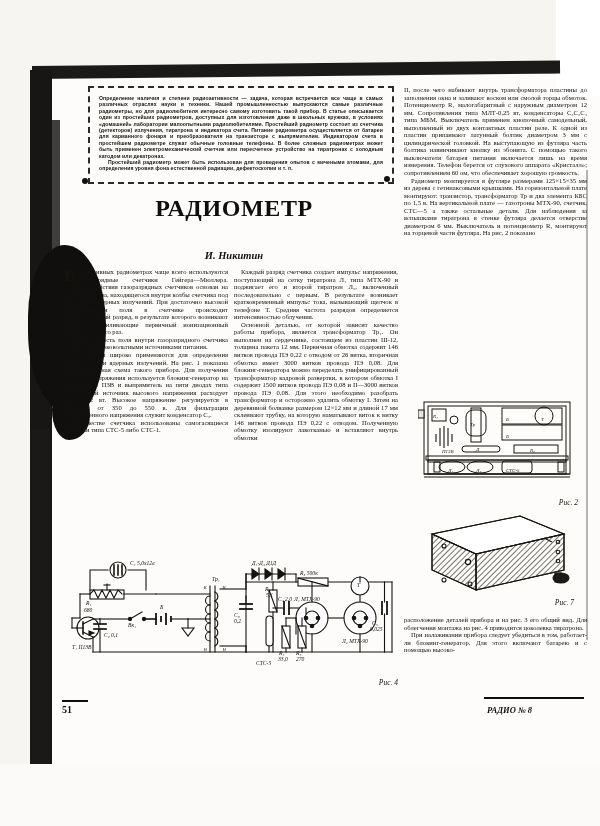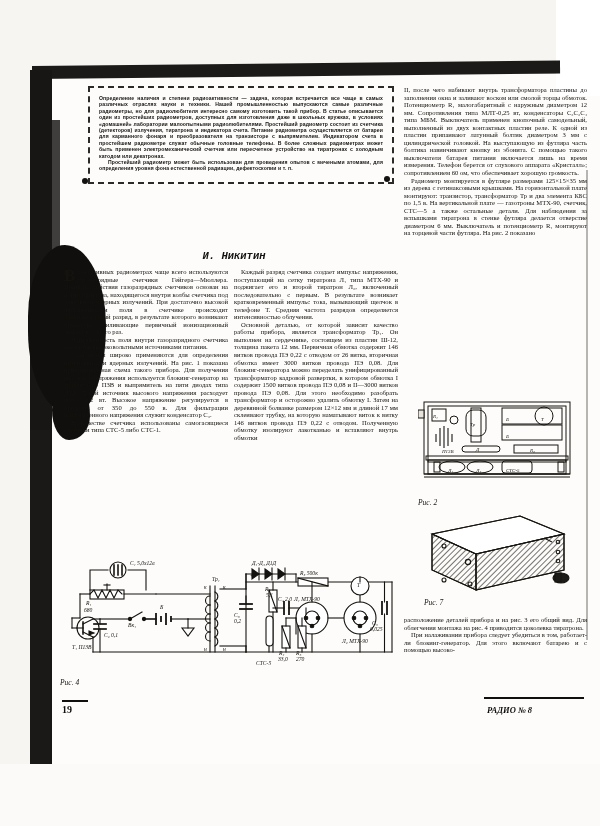--- a/index.html
+++ b/index.html
@@ -97,21 +97,20 @@
     letter-spacing:.6px;
     color:#0f0e0c;
   }
   .byline{
     position:absolute;left:70px;top:250px;width:328px;
     text-align:center;
     font-style:italic;
     font-weight:bold;
     font-size:10.5px;
     color:#14120f;
-    font-family:Liberation Mono, monospace;
   }
 
   
   .col{
     position:absolute;
     font-family:"Liberation Serif", serif;
     font-size:6.6px;
     line-height:7.55px;
     text-align:justify;
     color:#15130f;
@@ -136,21 +135,21 @@
     position:absolute;left:64px;top:270px;width:6px;height:6px;border-radius:50%;
     background:#131210;
   }
 
   
   .cap{
     position:absolute;
     font-style:italic;
     font-size:7.5px;
     color:#18160f;
-    text-align:left;
+    text-align:right;
   }
 
   
   .fig1{
     position:absolute;left:60px;top:556px;width:338px;height:120px;
   }
   .fig1 svg{display:block;}
 
   
   .fig2{
@@ -195,20 +194,21 @@
   <div class="scan-bottom-white"></div>
 
   <div class="abstract">
     <p>Определение наличия и степени радиоактивности — задача, которая встречается все чаще в самых различных отраслях науки и техники. Нашей промышленностью выпускаются самые различные радиометры, но для радиолюбителя интересно самому изготовить такой прибор. В статье описывается один из простейших радиометров, доступных для изготовления даже в школьных кружках, в условиях «домашней» лаборатории малоопытными радиолюбителями. Простейший радиометр состоит из счетчика (детекторов) излучения, тиратрона и индикатора счета. Питание радиометра осуществляется от батареи для карманного фонаря и преобразователя на транзисторе с выпрямителем. Индикатором счета в простейшем радиометре служат обычные головные телефоны. В более сложных радиометрах может быть применен электромеханический счетчик или пересчетное устройство на тиратронах с холодным катодом или декатронах.</p>
     <p>Простейший радиометр может быть использован для проведения опытов с мечеными атомами, для определения уровня фона естественной радиации, дефектоскопии и т. п.</p>
   </div>
   <div class="ab-dot l"></div>
   <div class="ab-dot r"></div>
 
   <div class="headline">
+    <div>РАДИОМЕТР</div>
   </div>
   <div class="byline">И. Никитин</div>
 
   <div class="bullet-sq"></div>
   <div class="col col1">
     <p class="dropcap-wrap" style="text-indent:0">
       <span class="dropcap">В</span><span>портативных радиометрах чаще всего используются газоразрядные счетчики Гейгера—Мюллера. Принцип действия газоразрядных счетчиков основан на ионизации газа, находящегося внутри колбы счетчика под действием ядерных излучений. При достаточно высокой напряженности поля в счетчике происходит лавинообразный разряд, в результате которого возникают процессы, усиливающие первичный ионизационный эффект во много раз.</span>
     </p>
     <p>Напряженность поля внутри газоразрядного счетчика создается высоковольтными источниками питания.</p>
     <p>Радиометры широко применяются для определения интенсивности ядерных излучений. На рис. 1 показана принципиальная схема такого прибора. Для получения высокого напряжения используется блокинг-генератор на транзисторе П3В и выпрямитель на пяти диодах типа Д1Д. Такой источник высокого напряжения расходует всего 0,2 вт. Высокое напряжение регулируется в пределах от 350 до 550 в. Для фильтрации выпрямленного напряжения служит конденсатор С₃.</p>
@@ -486,18 +486,18 @@
       <span style="position:absolute;left:218px;top:100px">33,0</span>
       <span style="position:absolute;left:236px;top:94px">R₅</span>
       <span style="position:absolute;left:236px;top:100px">270</span>
       <span style="position:absolute;left:196px;top:104px">СТС-5</span>
     </div>
   </div>
   <div class="cap" style="left:60px;top:678px;width:338px;">Рис. 4</div>
 
   <div class="pagenum">
     <span class="rule"></span>
-    <span>19</span>
+    <span>51</span>
   </div>
   <div class="footer-rule"></div>
   <div class="footer-right">РАДИО № 8</div>
 
 </div>
 
 </body></html>

